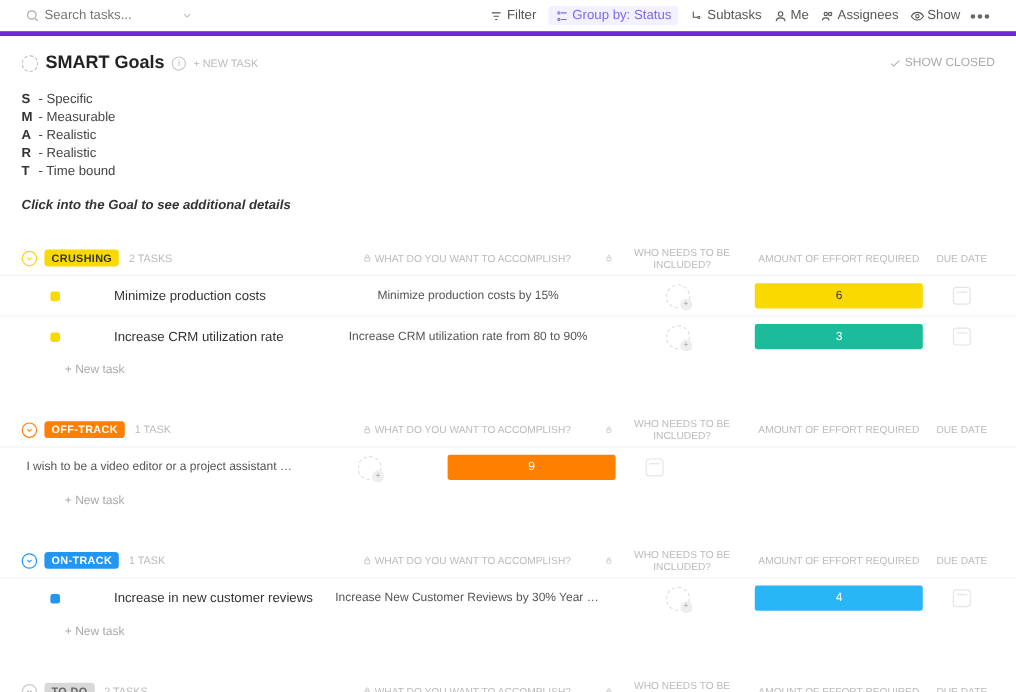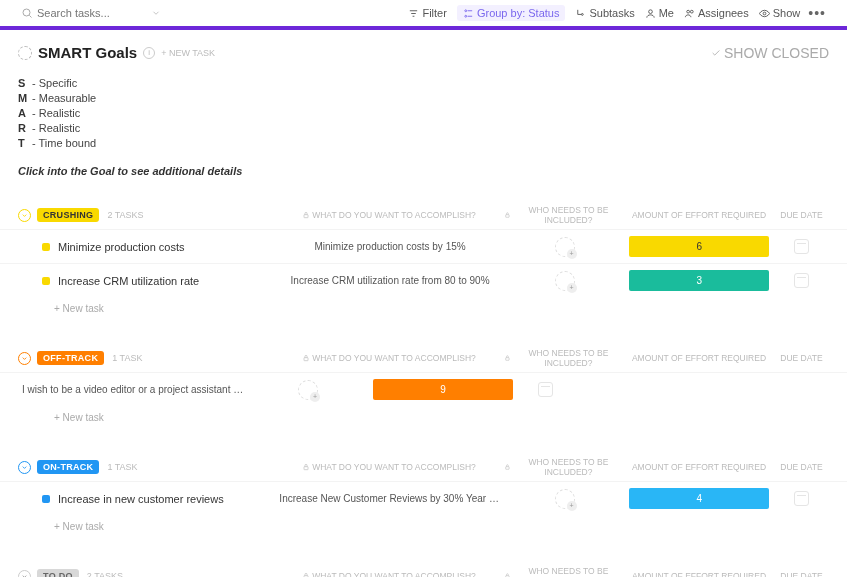--- a/index.html
+++ b/index.html
@@ -14,21 +14,21 @@
 .tb-item svg { width: 11px; height: 11px; margin-right: 3px; }
 .tb-group { color: #7b68ee; background: #f3f0ff; padding: 2px 6px; border-radius: 3px; }
 .dots { font-size: 14px; letter-spacing: 1px; color: #666; margin-left: 8px; cursor: pointer; }
 
 .header { padding: 14px 18px 10px 18px; }
 .title-row { display: flex; align-items: center; }
 .circle-icon { width: 14px; height: 14px; border: 1.2px dashed #bbb; border-radius: 50%; margin-right: 6px; }
 .page-title { font-size: 15px; font-weight: 600; color: #222; }
 .info-icon { width: 12px; height: 12px; border: 1px solid #ccc; border-radius: 50%; margin-left: 6px; font-size: 8px; color: #bbb; display: flex; align-items: center; justify-content: center; }
 .new-task-top { margin-left: 6px; font-size: 9px; color: #bbb; }
-.show-closed { margin-left: auto; color: #aaa; font-size: 14px; display: flex; align-items: center; }
+.show-closed { margin-left: auto; color: #aaa; font-size: 10px; display: flex; align-items: center; }
 .show-closed svg { width: 10px; height: 10px; margin-right: 3px; }
 
 .smart-list { margin: 6px 0 0 18px; font-size: 11px; }
 .smart-row { display: flex; margin: 3px 0; }
 .smart-letter { font-weight: 700; width: 14px; }
 .smart-text { color: #444; }
 .click-hint { font-style: italic; font-weight: 600; margin: 16px 0 6px 18px; font-size: 11px; }
 
 .group { margin-top: 24px; }
 .group-header { display: flex; align-items: center; padding: 4px 18px; font-size: 9px; color: #999; text-transform: uppercase; }
@@ -45,21 +45,21 @@
 .task-count { color: #bbb; font-size: 9px; }
 .col-head { font-size: 8.5px; color: #bbb; text-transform: uppercase; display: flex; align-items: center; justify-content: center; text-align: center; }
 .col-head svg { width: 8px; height: 8px; margin-right: 2px; }
 .col-accomplish { width: 230px; }
 .col-who { width: 120px; }
 .col-effort { width: 150px; }
 .col-due { width: 55px; text-align: right; }
 .gh-spacer { flex: 1; }
 
 .task-row { display: flex; align-items: center; padding: 6px 18px; border-top: 1px solid #f3f3f3; font-size: 11px; }
-.task-left { display: flex; align-items: center; width: 258px; }
+.task-left { display: flex; align-items: center; width: 258px; gap: 37px; }
 .task-square { width: 8px; height: 8px; border-radius: 2px; margin: 0 8px 0 24px; }
 .sq-crushing { background: #f9d900; }
 .sq-offtrack { background: #ff7f00; }
 .sq-ontrack { background: #2196f3; }
 .task-name { color: #333; }
 .task-accomplish { width: 230px; text-align: center; color: #555; font-size: 10px; overflow: hidden; text-overflow: ellipsis; white-space: nowrap; padding: 0 4px; }
 .task-who { width: 120px; display: flex; justify-content: center; }
 .avatar-placeholder { width: 20px; height: 20px; border: 1px dashed #ddd; border-radius: 50%; position: relative; }
 .avatar-placeholder::after { content: "+"; position: absolute; bottom: -3px; right: -3px; width: 10px; height: 10px; background: #eee; border-radius: 50%; font-size: 7px; display: flex; align-items: center; justify-content: center; color: #999; }
 .task-effort { width: 150px; display: flex; justify-content: center; }

